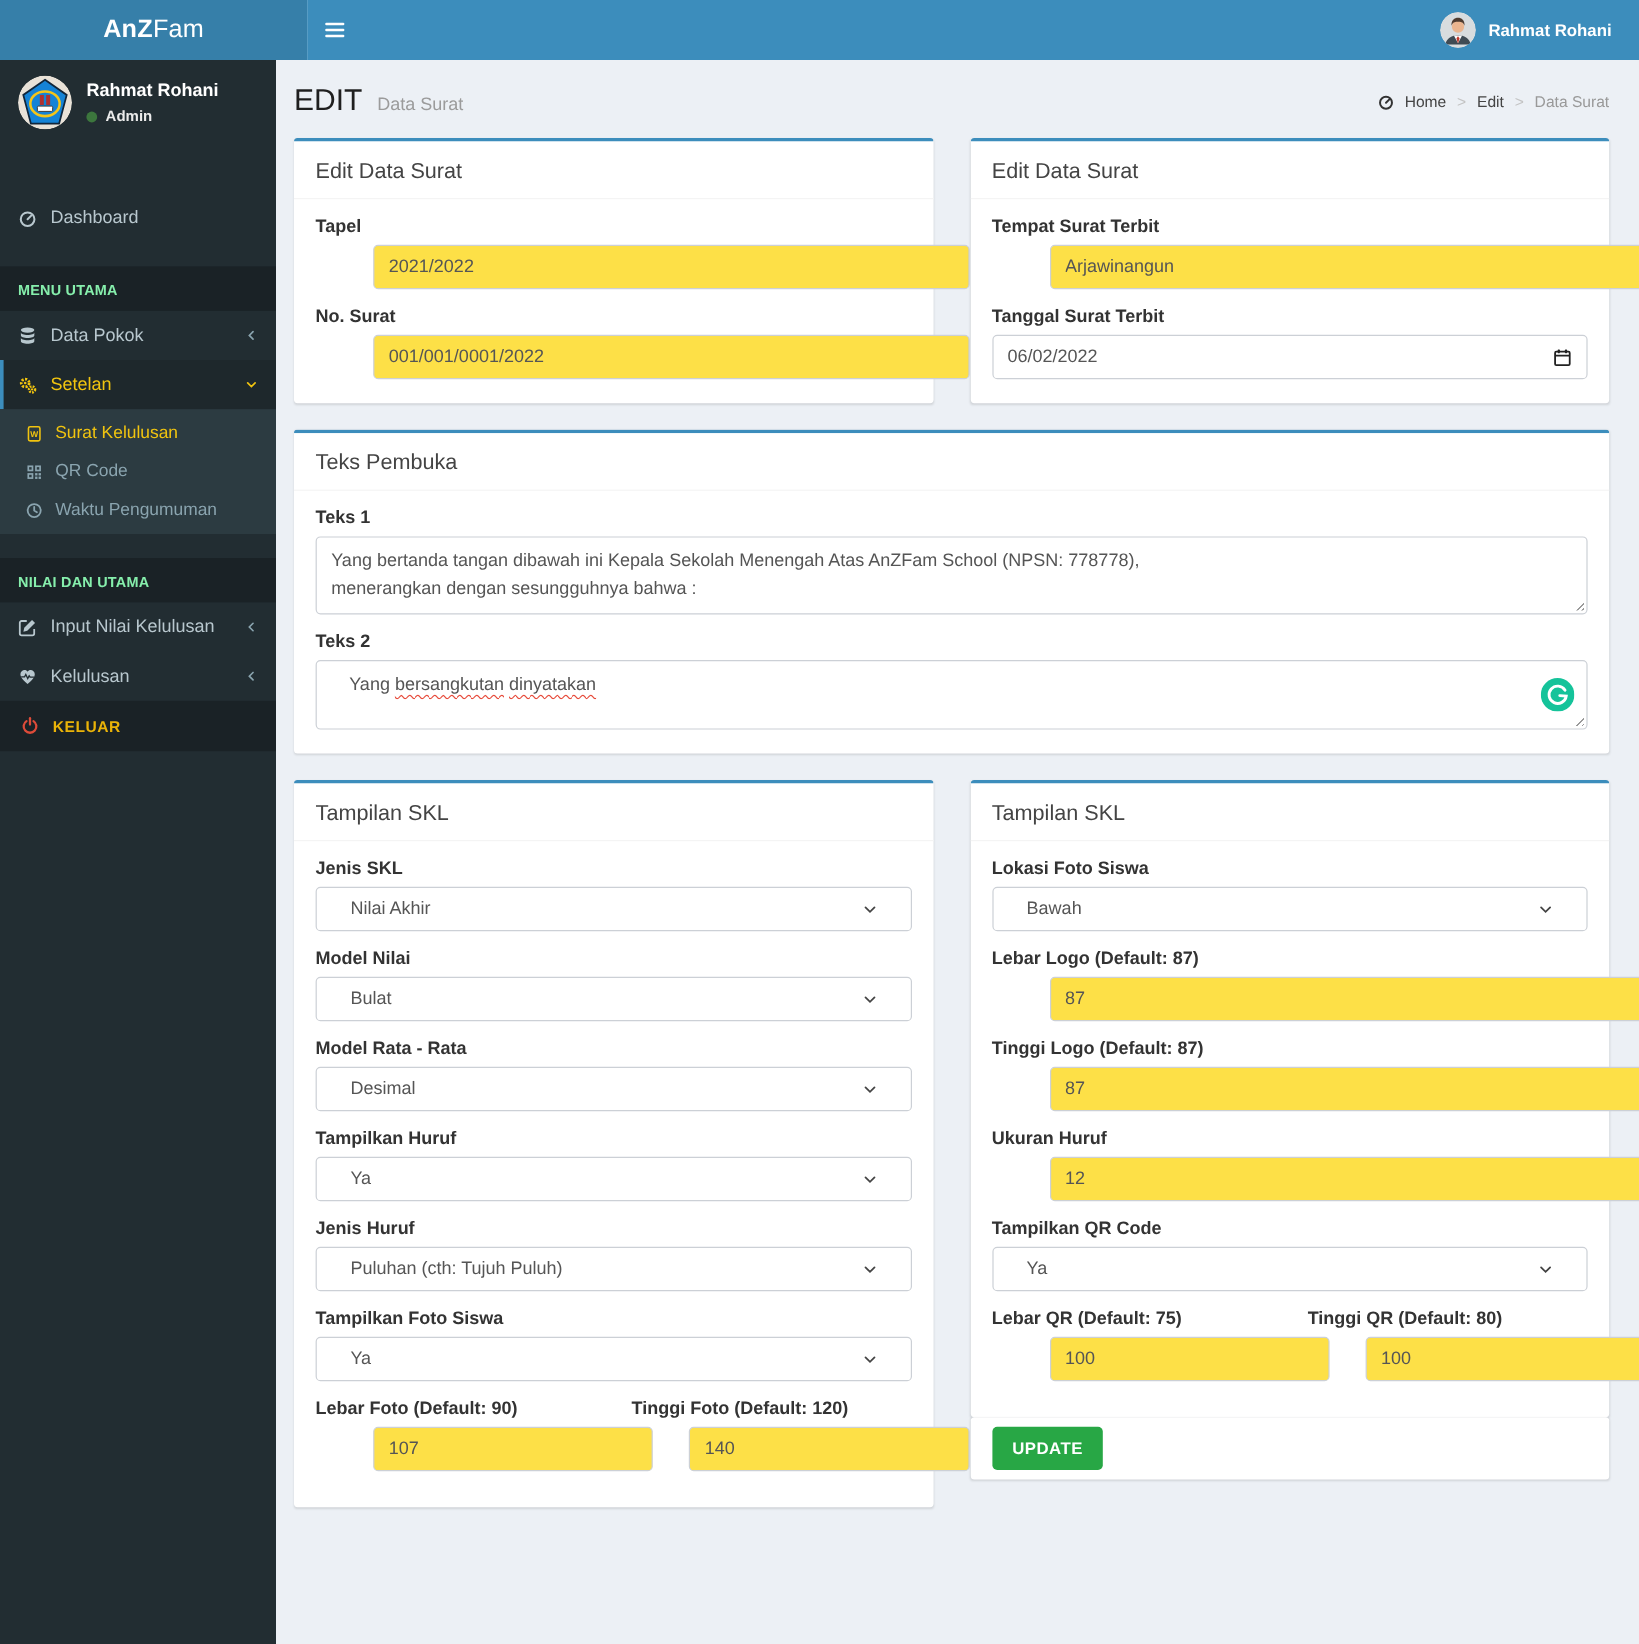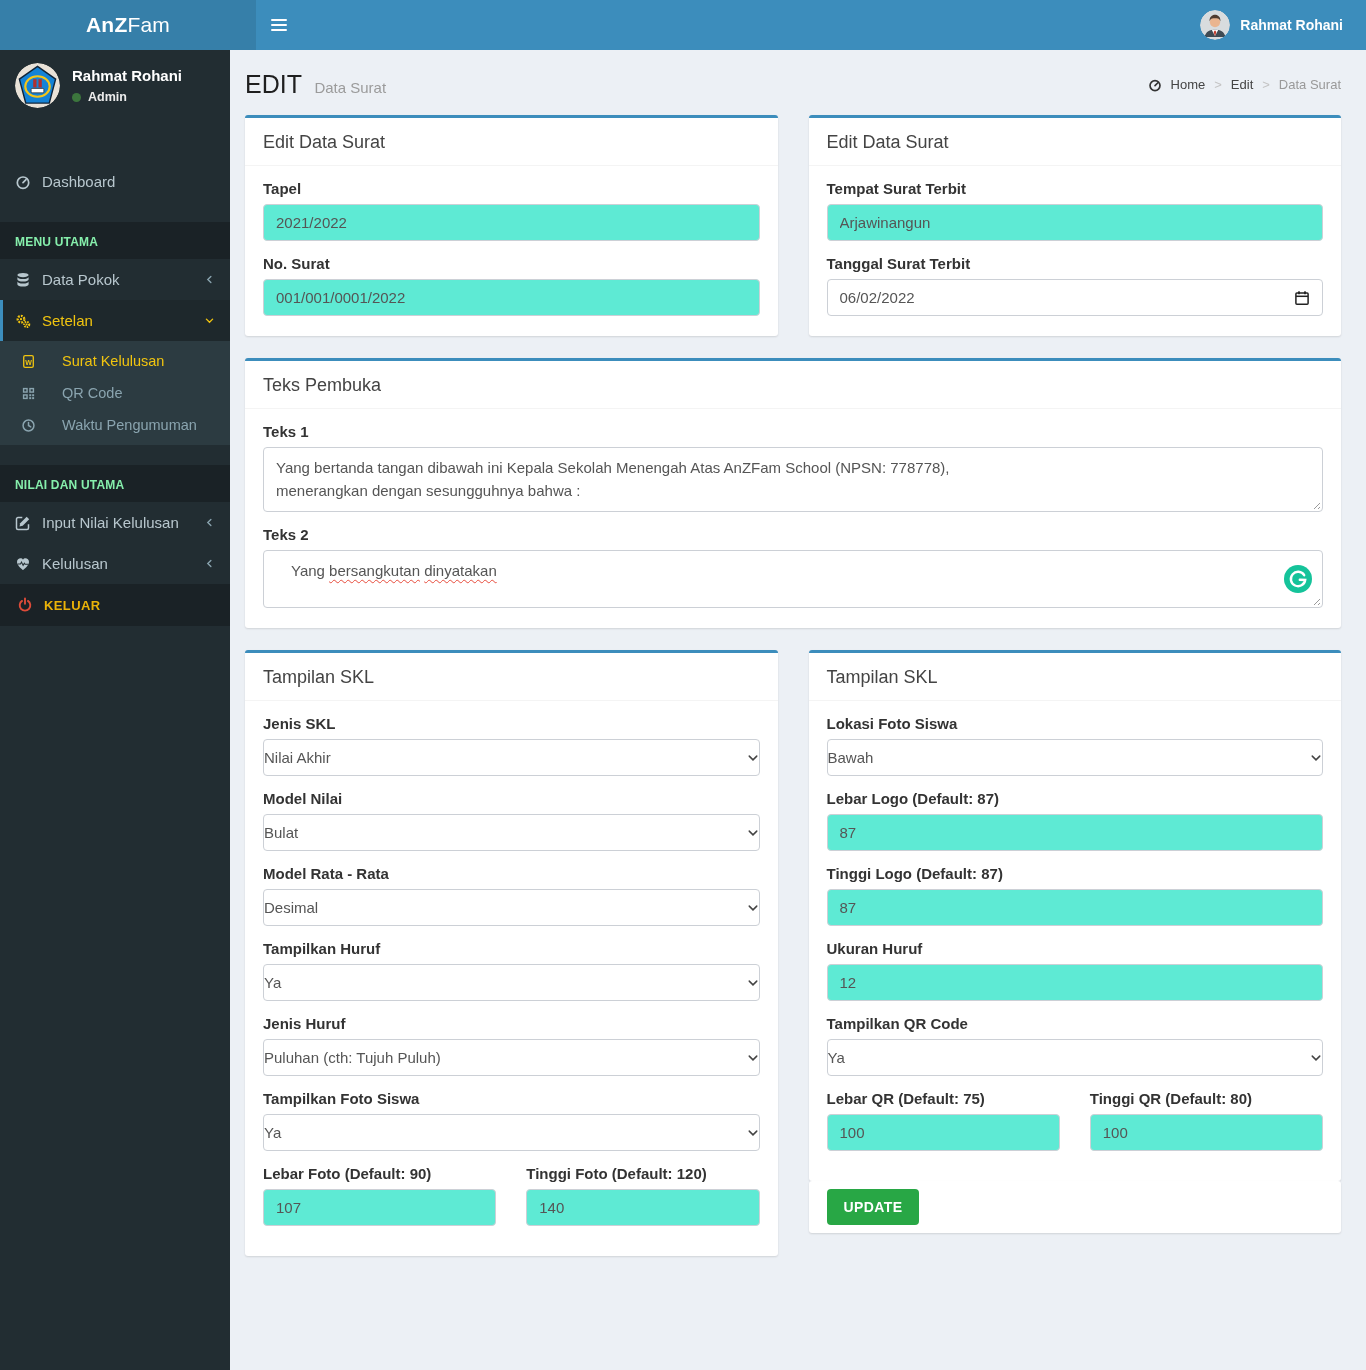--- a/index.html
+++ b/index.html
@@ -31,21 +31,21 @@
   .dot { width:9px; height:9px; border-radius:50%; background:#3c763d; }
 
   .menu { margin-top:40px; list-style:none; }
   .menu-header { padding:13px 15px 10px; font-size:12px; font-weight:700; color:#86efac; background:#1a2226; margin-top:20px; letter-spacing:.2px; }
   .menu-item { display:flex; align-items:center; gap:11px; padding:12px 15px 12px 12px; color:#b8c7ce; border-left:3px solid transparent; cursor:pointer; }
   .menu-item svg { width:16px; height:16px; flex-shrink:0; }
   .menu-item .chev { margin-left:auto; width:11px; height:11px; color:#8aa4af; }
   .menu-item.active-parent { background:#1e282c; border-left-color:#3c8dbc; color:#f1c40f; }
   .menu-item.active-parent .chev { color:#f1c40f; }
   .submenu { list-style:none; background:#2c3b41; padding:4px 0; }
-  .submenu-item { display:flex; align-items:center; gap:26px; padding:8px 15px 8px 21px; color:#8aa4af; font-size:14.5px; cursor:pointer; }
+  .submenu-item { display:flex; align-items:center; gap:10px; padding:8px 15px 8px 21px; color:#8aa4af; font-size:14.5px; cursor:pointer; }
   .submenu-item svg { width:15px; height:15px; flex-shrink:0; }
   .submenu-item.active { color:#f1c40f; }
   .logout { background:#1a2226; color:#eab308; font-weight:700; font-size:13px; letter-spacing:.4px; padding:13px 15px 13px 14px; }
   .logout svg { color:#dd4b39; }
 
   
   .content-header { display:flex; align-items:center; justify-content:space-between; padding:10px 0 16px; }
   .page-title { font-size:25px; color:#1f1f1f; font-weight:400; }
   .page-subtitle { font-size:15px; color:#9b9b9b; margin-left:8px; }
   .breadcrumb { display:flex; align-items:center; gap:9px; font-size:13px; }
@@ -58,22 +58,22 @@
   .row2 { display:flex; gap:31px; margin-bottom:22px; align-items:flex-start; }
   .col { flex:1; min-width:0; }
   .card { background:#fff; border-top:3px solid #3c8dbc; border-radius:3px; box-shadow:0 1px 2px rgba(0,0,0,.12); }
   .card-header { padding:14px 18px 12px; border-bottom:1px solid #f4f4f4; font-size:18px; color:#444; }
   .card-body { padding:14px 18px 16px; }
   .field { margin-bottom:14px; }
   .field:last-child { margin-bottom:4px; }
   .field-row { display:flex; gap:30px; }
   .field-row .field { flex:1; }
   .flabel { display:block; font-weight:700; font-size:15px; color:#333; margin-bottom:7px; }
-  .text-input { width:100%; height:37px; border:1px solid #ccd0d6; border-radius:4px; padding:0 12px; font-size:15px; color:#555; font-family:inherit; background:#5eead4; outline:none; }
-  .select { width:100%; height:37px; border:1px solid #ccd0d6; border-radius:4px; padding:0 0; font-size:15px; color:#555; display:flex; align-items:center; justify-content:space-between; cursor:pointer; background:#fff; }
+  .text-input { width:100%; height:37px; border:1px solid #ccd0d6; border-radius:4px; padding:0 12px; font-size:15px; color:#555; font-family:inherit; background:#fde047; outline:none;margin-left:48px; }
+  .select { width:100%; height:37px; border:1px solid #ccd0d6; border-radius:4px; padding:0 28px; font-size:15px; color:#555; display:flex; align-items:center; justify-content:space-between; cursor:pointer; background:#fff; }
   .select .chev { width:12px; height:12px; color:#444; }
   .date-input { width:100%; height:37px; border:1px solid #ccd0d6; border-radius:4px; padding:0 12px; font-size:15px; color:#555; display:flex; align-items:center; justify-content:space-between; background:#fff; cursor:text; }
   .date-input .cal { width:16px; height:16px; color:#222; cursor:pointer; }
   .textarea { position:relative; width:100%; min-height:56px; border:1px solid #ccd0d6; border-radius:4px; padding:9px 12px; font-size:15px; color:#555; line-height:1.5; background:#fff; cursor:text; }
   .textarea::after { content:""; position:absolute; right:2px; bottom:2px; width:9px; height:9px;
       background:repeating-linear-gradient(135deg, transparent 0 2px, #9a9a9a 2px 3px);
       clip-path:polygon(100% 0, 100% 100%, 0 100%); }
   .wavy { text-decoration:underline; text-decoration-style:wavy; text-decoration-color:#e74c3c; text-decoration-thickness:1px; text-underline-offset:3px; }
   .grammarly { position:absolute; right:10px; top:50%; transform:translateY(-50%); width:28px; height:28px; cursor:pointer; }
 

